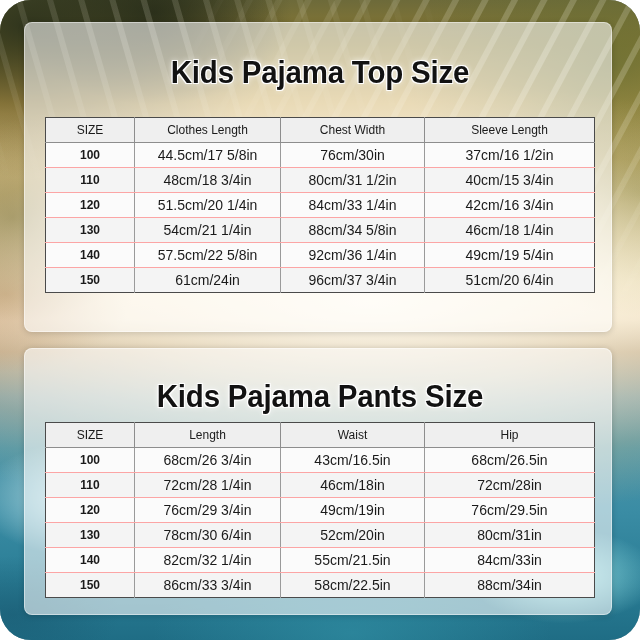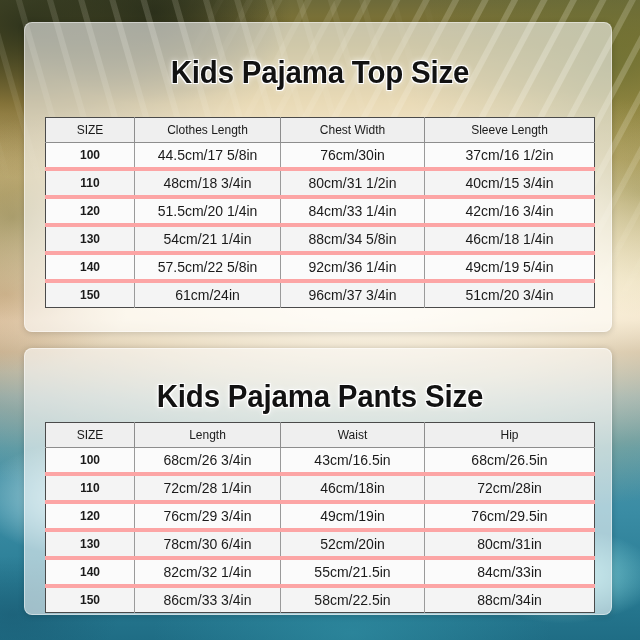--- a/index.html
+++ b/index.html
@@ -15,20 +15,21 @@
     font-family: "Liberation Sans", sans-serif;
   }
 
   
   #chart-root {
     position: relative;
     width: 640px;
     height: 640px;
     overflow: hidden;
     background: #8aa0a8;
+    border-radius: 31px;
   }
 
   .bg-layer {
     position: absolute;
     inset: 0;
   }
 
   
   .bg-base {
     background:
@@ -173,21 +174,21 @@
   .size-table col.c-c    { width: 144px; }
   .size-table col.c-d    { width: 170px; }
 
   .size-table th,
   .size-table td {
     height: 24px;
     padding: 0 2px;
     text-align: center;
     vertical-align: middle;
     border-right: 1px solid #9a9a9a;
-    border-bottom: 4px solid #fca5a5;
+    border-bottom: 1px solid #fca5a5;
     color: #1a1a1a;
     overflow: hidden;
     white-space: nowrap;
   }
 
   .size-table th:last-child,
   .size-table td:last-child { border-right: none; }
 
   .size-table thead th {
     background: #efefef;
@@ -272,21 +273,21 @@
       <tr>
         <td class="size-cell">140</td>
         <td>57.5cm/22 5/8in</td>
         <td>92cm/36 1/4in</td>
         <td>49cm/19 5/4in</td>
       </tr>
       <tr>
         <td class="size-cell">150</td>
         <td>61cm/24in</td>
         <td>96cm/37 3/4in</td>
-        <td>51cm/20 3/4in</td>
+        <td>51cm/20 6/4in</td>
       </tr>
     </tbody>
   </table>
 
   <div class="panel" id="panel-bottom"></div>
 
   <div class="panel-title" id="title-bottom">Kids Pajama Pants Size</div>
 
   <table class="size-table" id="table-bottom">
     <colgroup>

